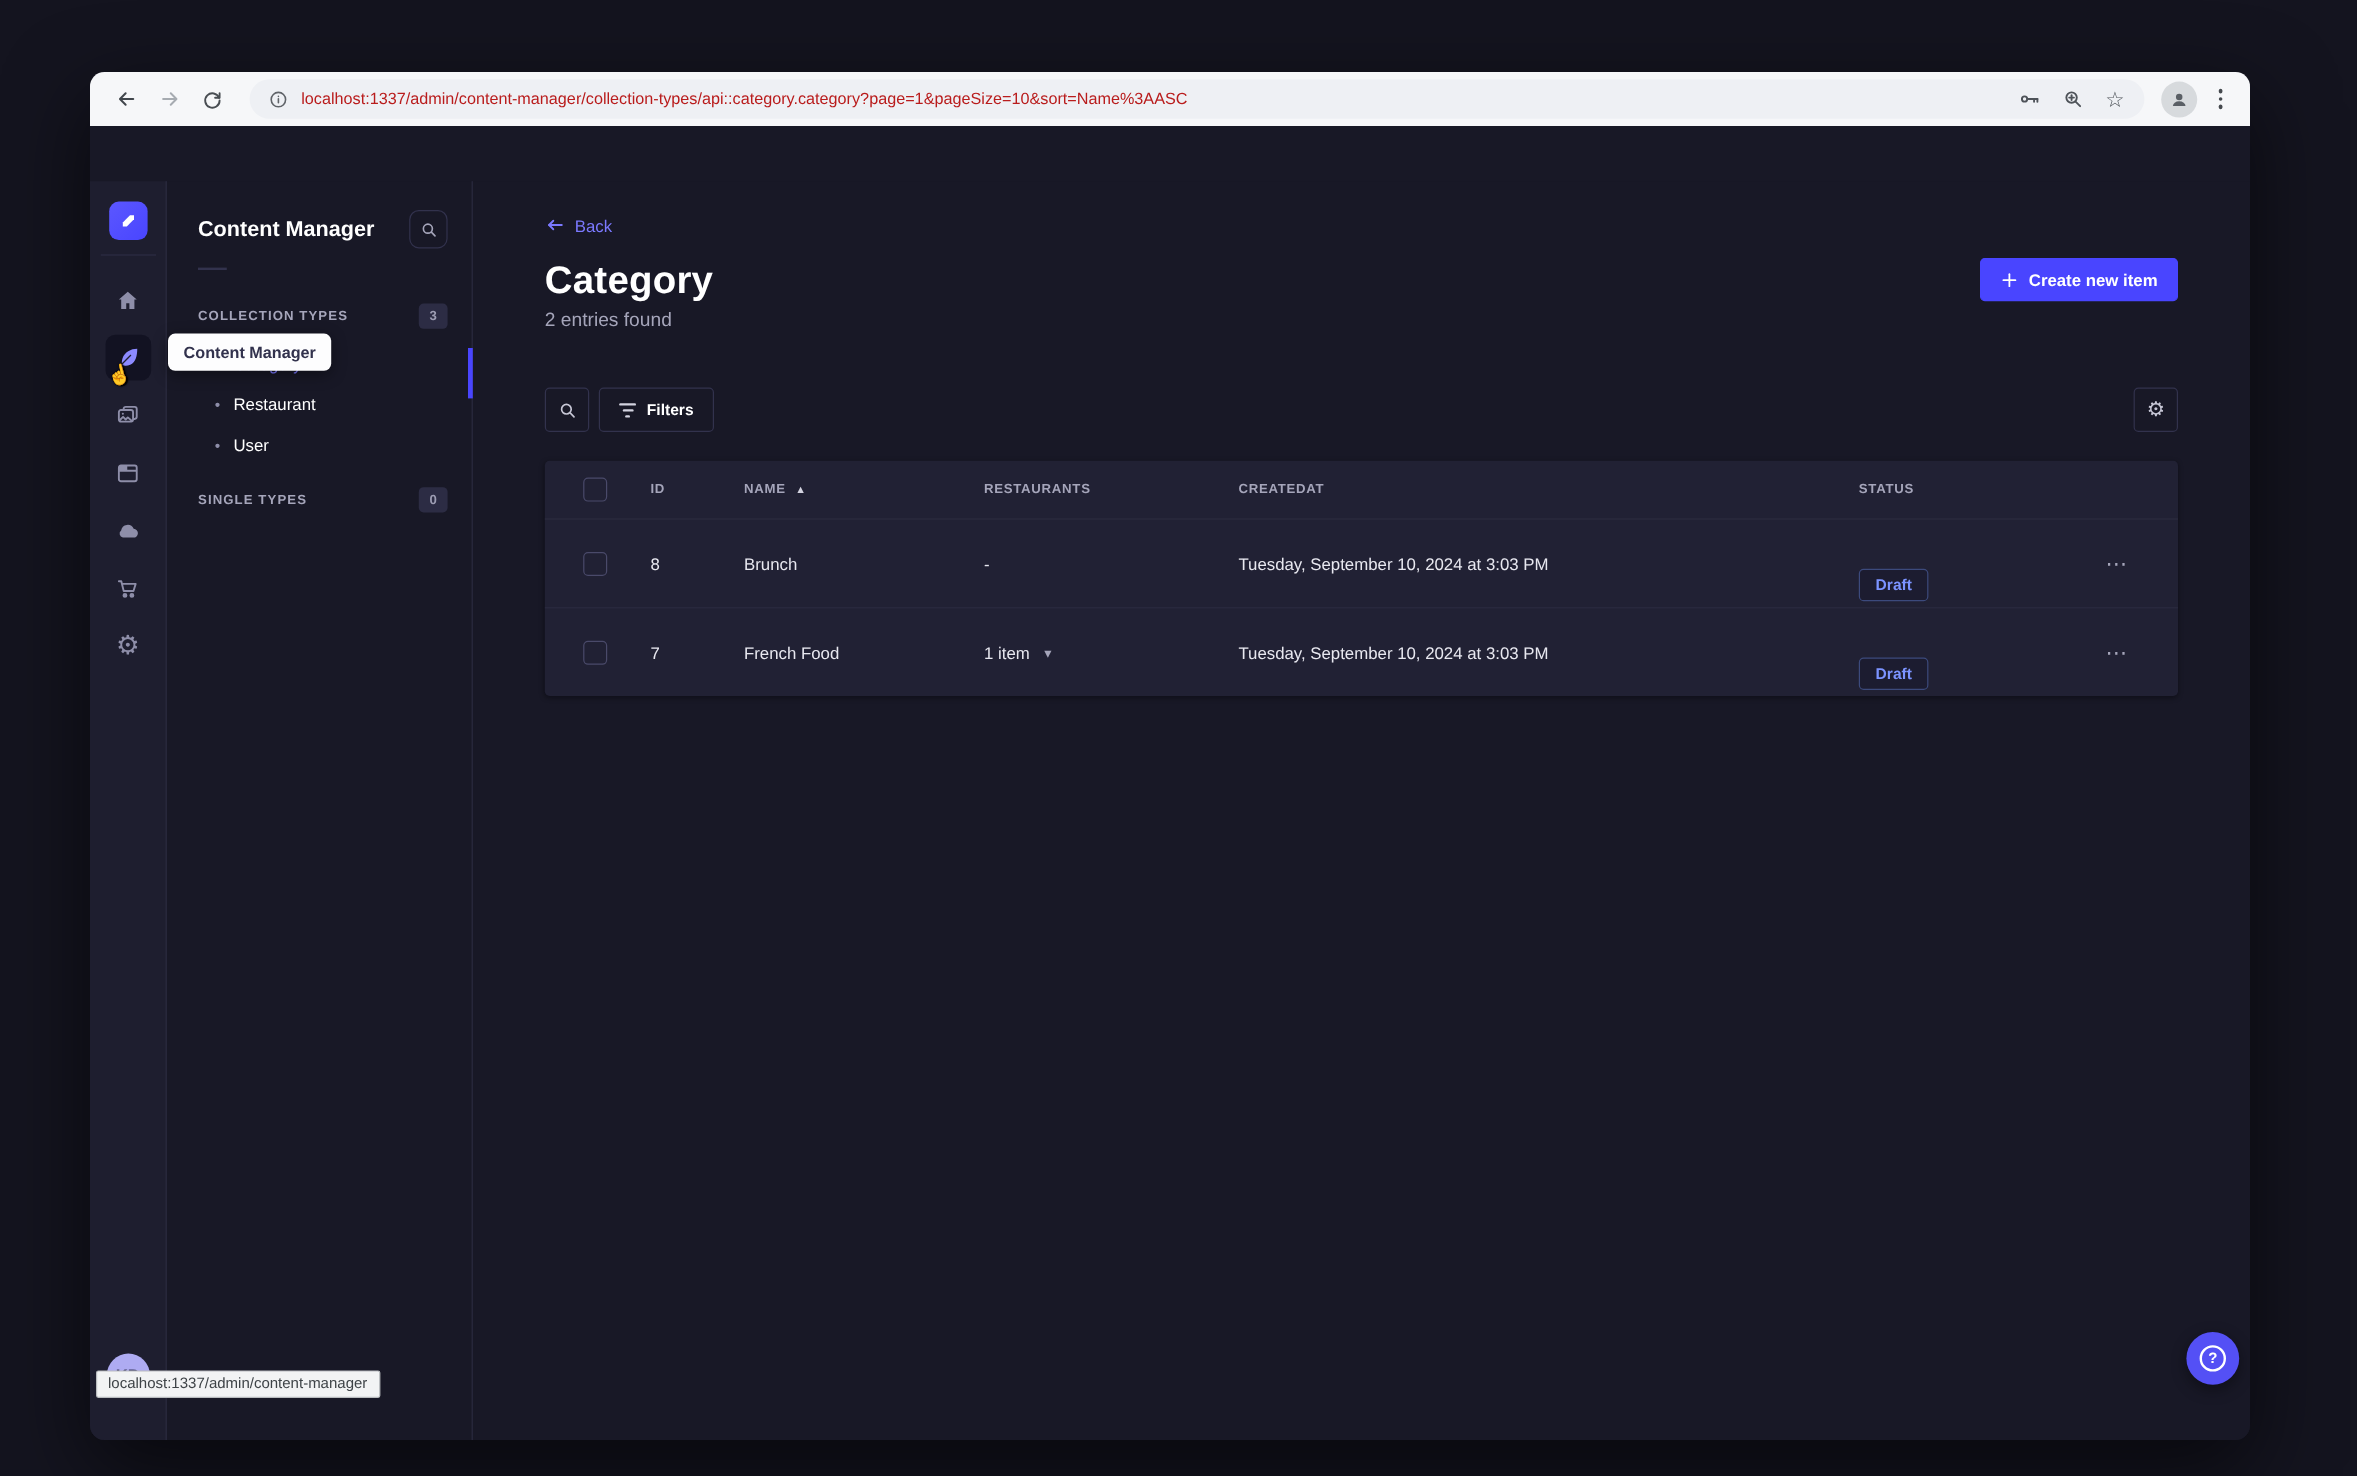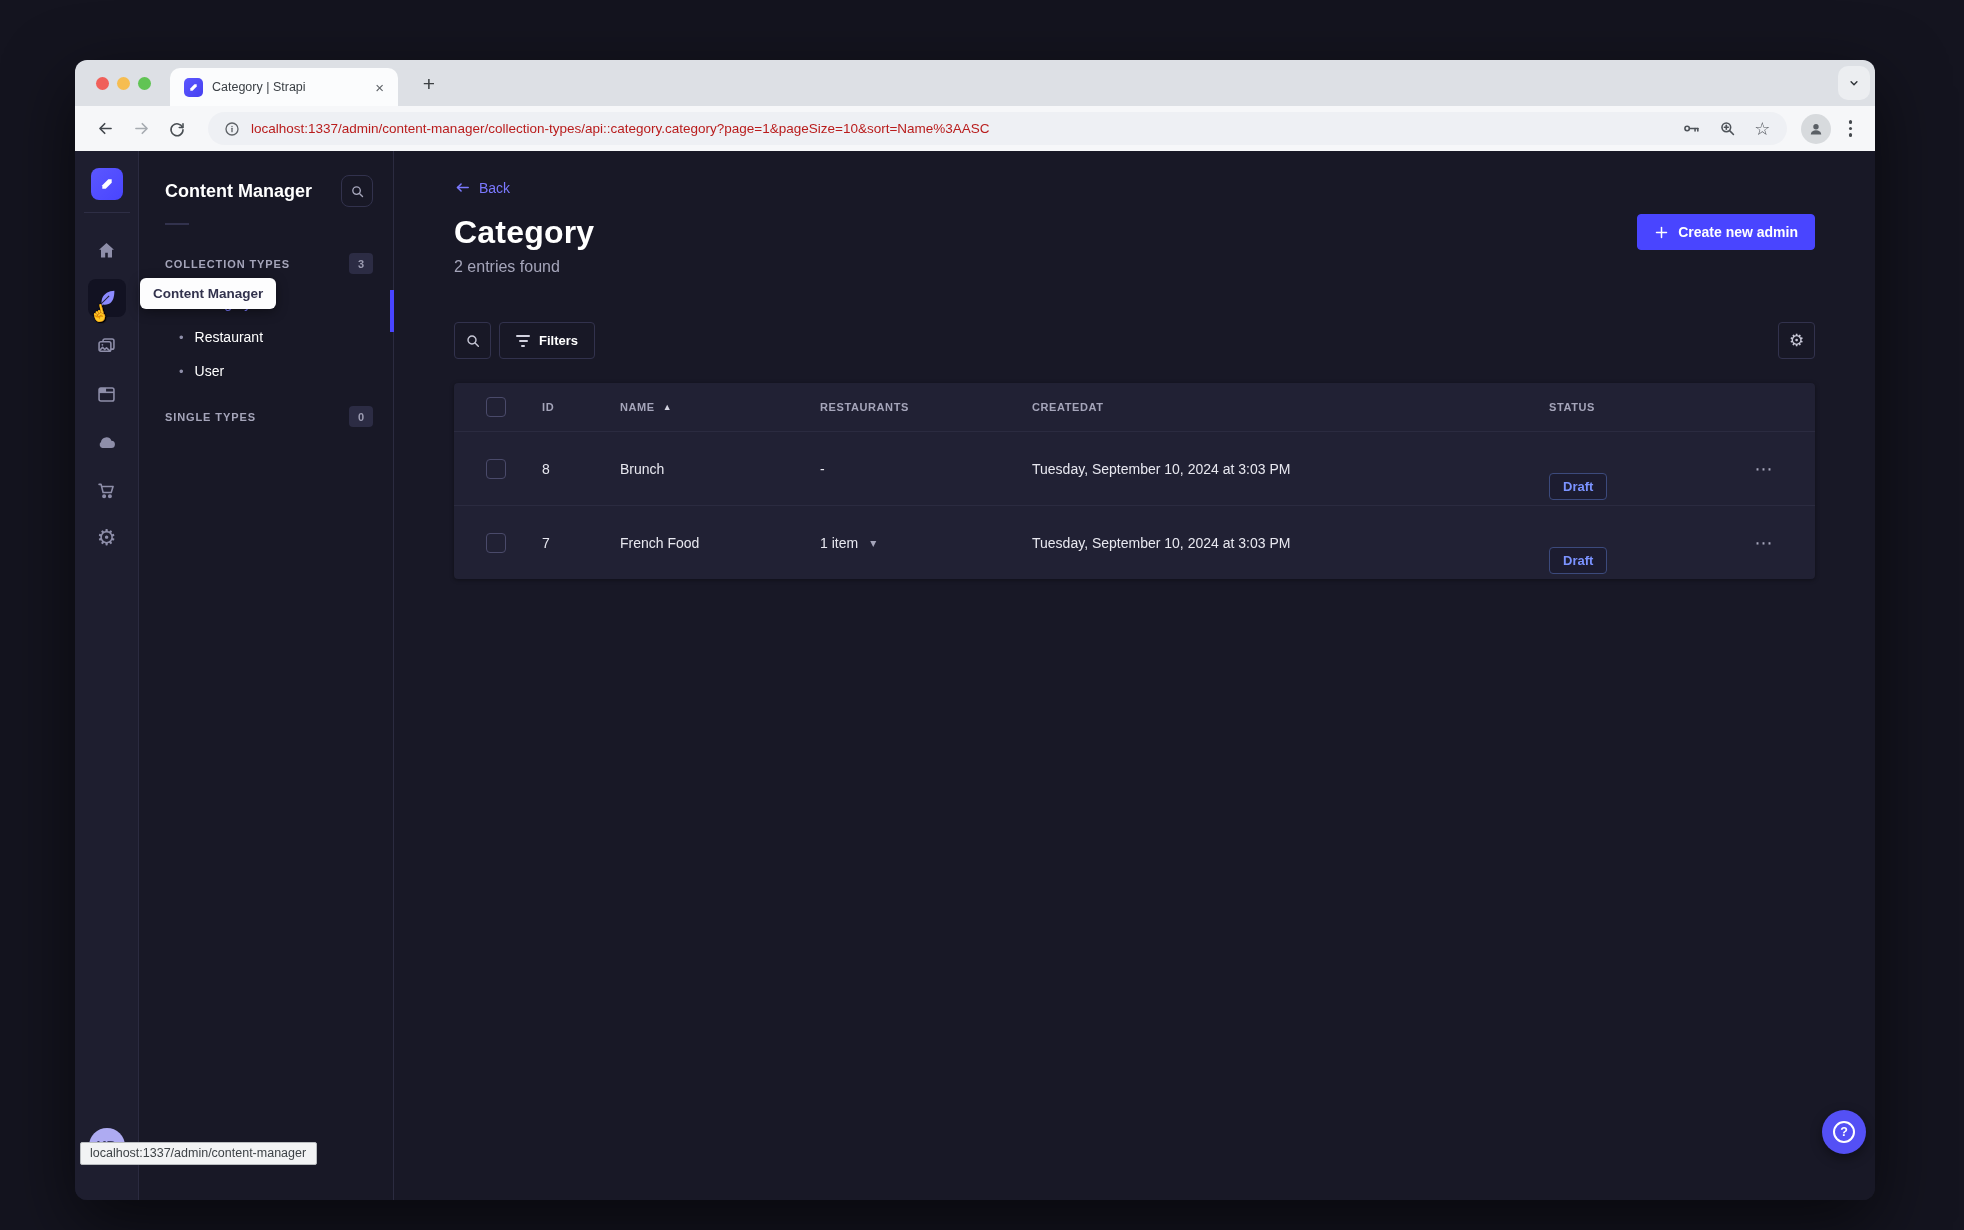--- a/index.html
+++ b/index.html
@@ -126,42 +126,20 @@
     display:grid; place-items:center; color:#ffffff; font-size:12.5px; font-weight:700; }
   .status-bubble { position:absolute; left:5px; bottom:35px; z-index:10; background:#f2f3f4;
     border:1px solid #b9bcbf; color:#3e4347; font-size:12.5px; padding:3px 10px 4px 9px;
     border-radius:2px; white-space:nowrap; }
 </style>
 </head>
 <body>
 
 <div class="window">
 
-  <div class="tabstrip">
-    <div class="traffic">
-      <span class="light-close"></span>
-      <span class="light-min"></span>
-      <span class="light-max"></span>
-    </div>
-    <div class="tab">
-      <span class="favicon">
-        <svg width="11" height="11" viewBox="0 0 24 24" fill="#ffffff">
-            <path d="M5 14 L14 5 H19 V10 L10 19 H5 Z"></path>
-          </svg>
-      </span>
-      <span class="tab-title">Category | Strapi</span>
-      <span class="tab-close">×</span>
-    </div>
-    <div class="newtab">+</div>
-    <div class="tabsearch">
-      <svg width="14" height="14" viewBox="0 0 24 24" fill="none" stroke="#2e3338" stroke-width="2.4" stroke-linecap="round" stroke-linejoin="round">
-          <path d="M7 10l5 5 5-5"></path>
-        </svg>
-    </div>
-  </div>
 
   <div class="toolbar">
     <span class="nav-btn">
       <svg width="19" height="19" viewBox="0 0 24 24" fill="none" stroke="#41464c" stroke-width="2.1" stroke-linecap="round" stroke-linejoin="round">
           <path d="M19 12H6"></path>
           <path d="M11 6l-6 6 6 6"></path>
         </svg>
     </span>
     <span class="nav-btn">
       <svg width="19" height="19" viewBox="0 0 24 24" fill="none" stroke="#a6abb1" stroke-width="2.1" stroke-linecap="round" stroke-linejoin="round">
@@ -322,21 +300,21 @@
         <span>Back</span>
       </a>
 
       <div class="title-row">
         <h1 class="page-title">Category</h1>
         <button class="btn-primary">
           <svg width="15" height="15" viewBox="0 0 24 24" fill="none" stroke="#ffffff" stroke-width="2.4" stroke-linecap="round">
               <path d="M12 4v16"></path>
               <path d="M4 12h16"></path>
             </svg>
-          <span>Create new admin</span>
+          <span>Create new item</span>
         </button>
       </div>
       <div class="subtitle">2 entries found</div>
 
       <div class="list-toolbar">
         <button class="icon-btn">
           <svg width="16" height="16" viewBox="0 0 24 24" fill="none" stroke="#c7c7d6" stroke-width="2.1" stroke-linecap="round">
               <circle cx="10.5" cy="10.5" r="6"></circle>
               <path d="M15.5 15.5l4.5 4.5"></path>
             </svg>

